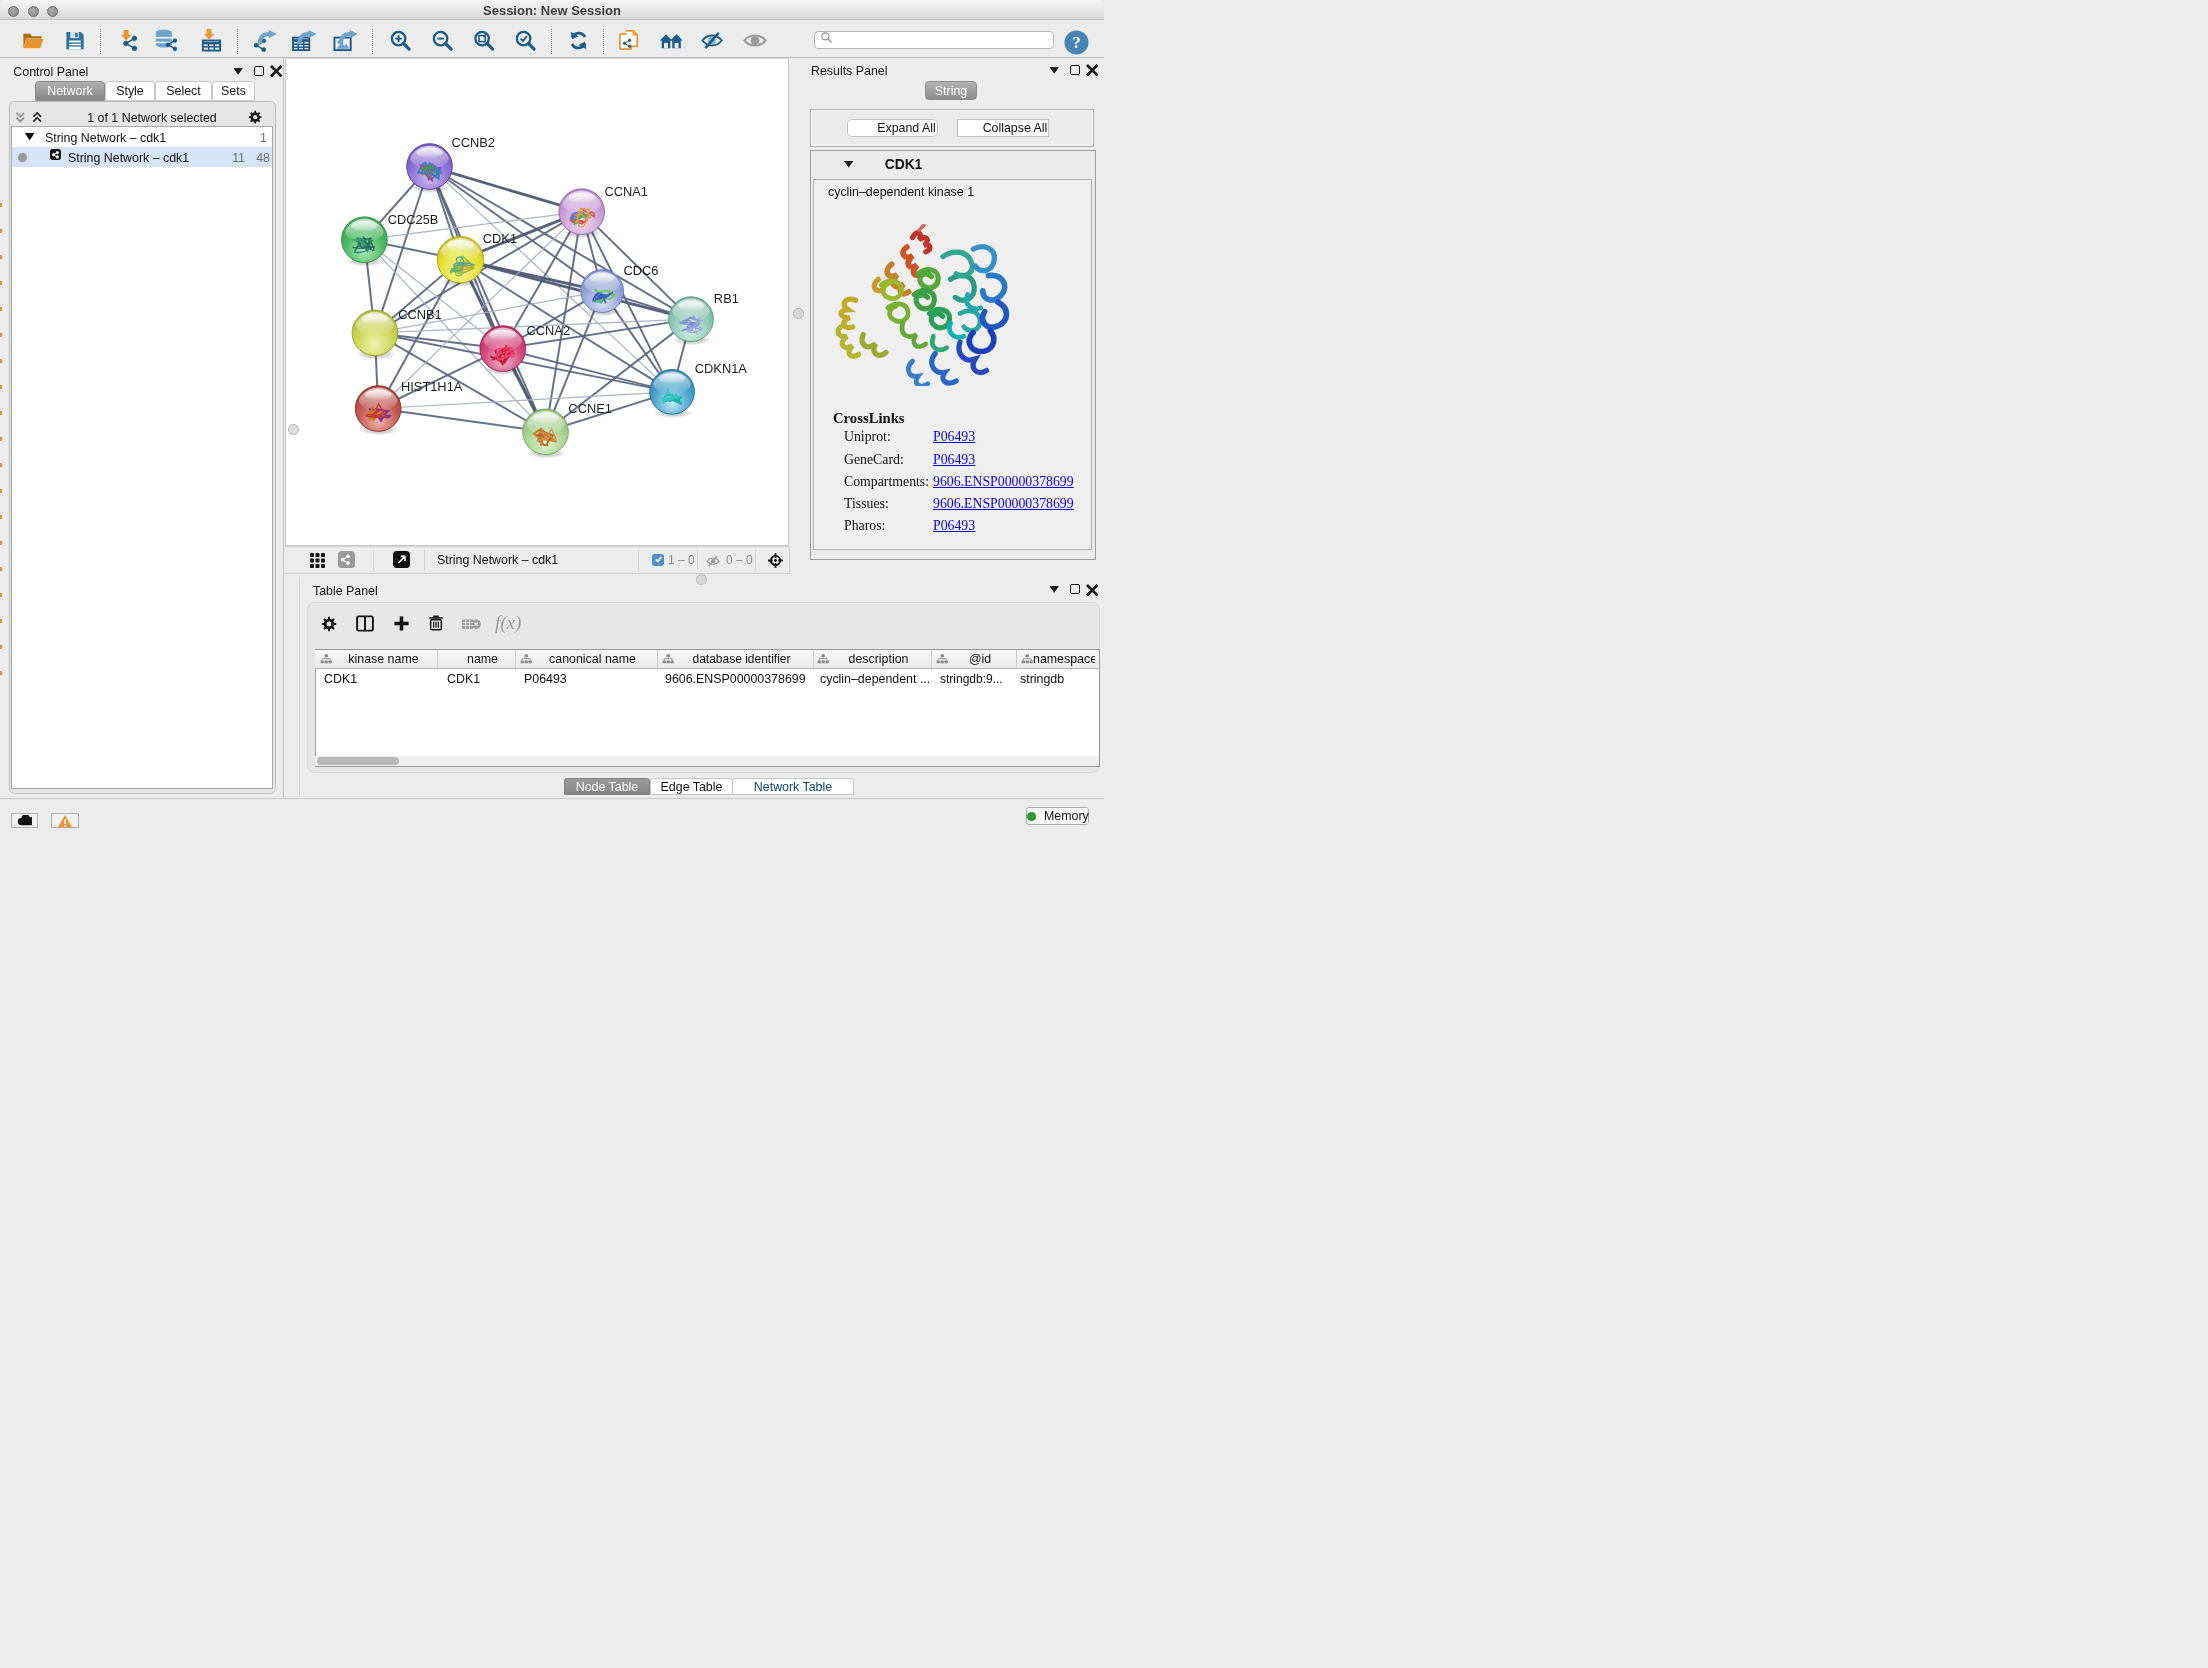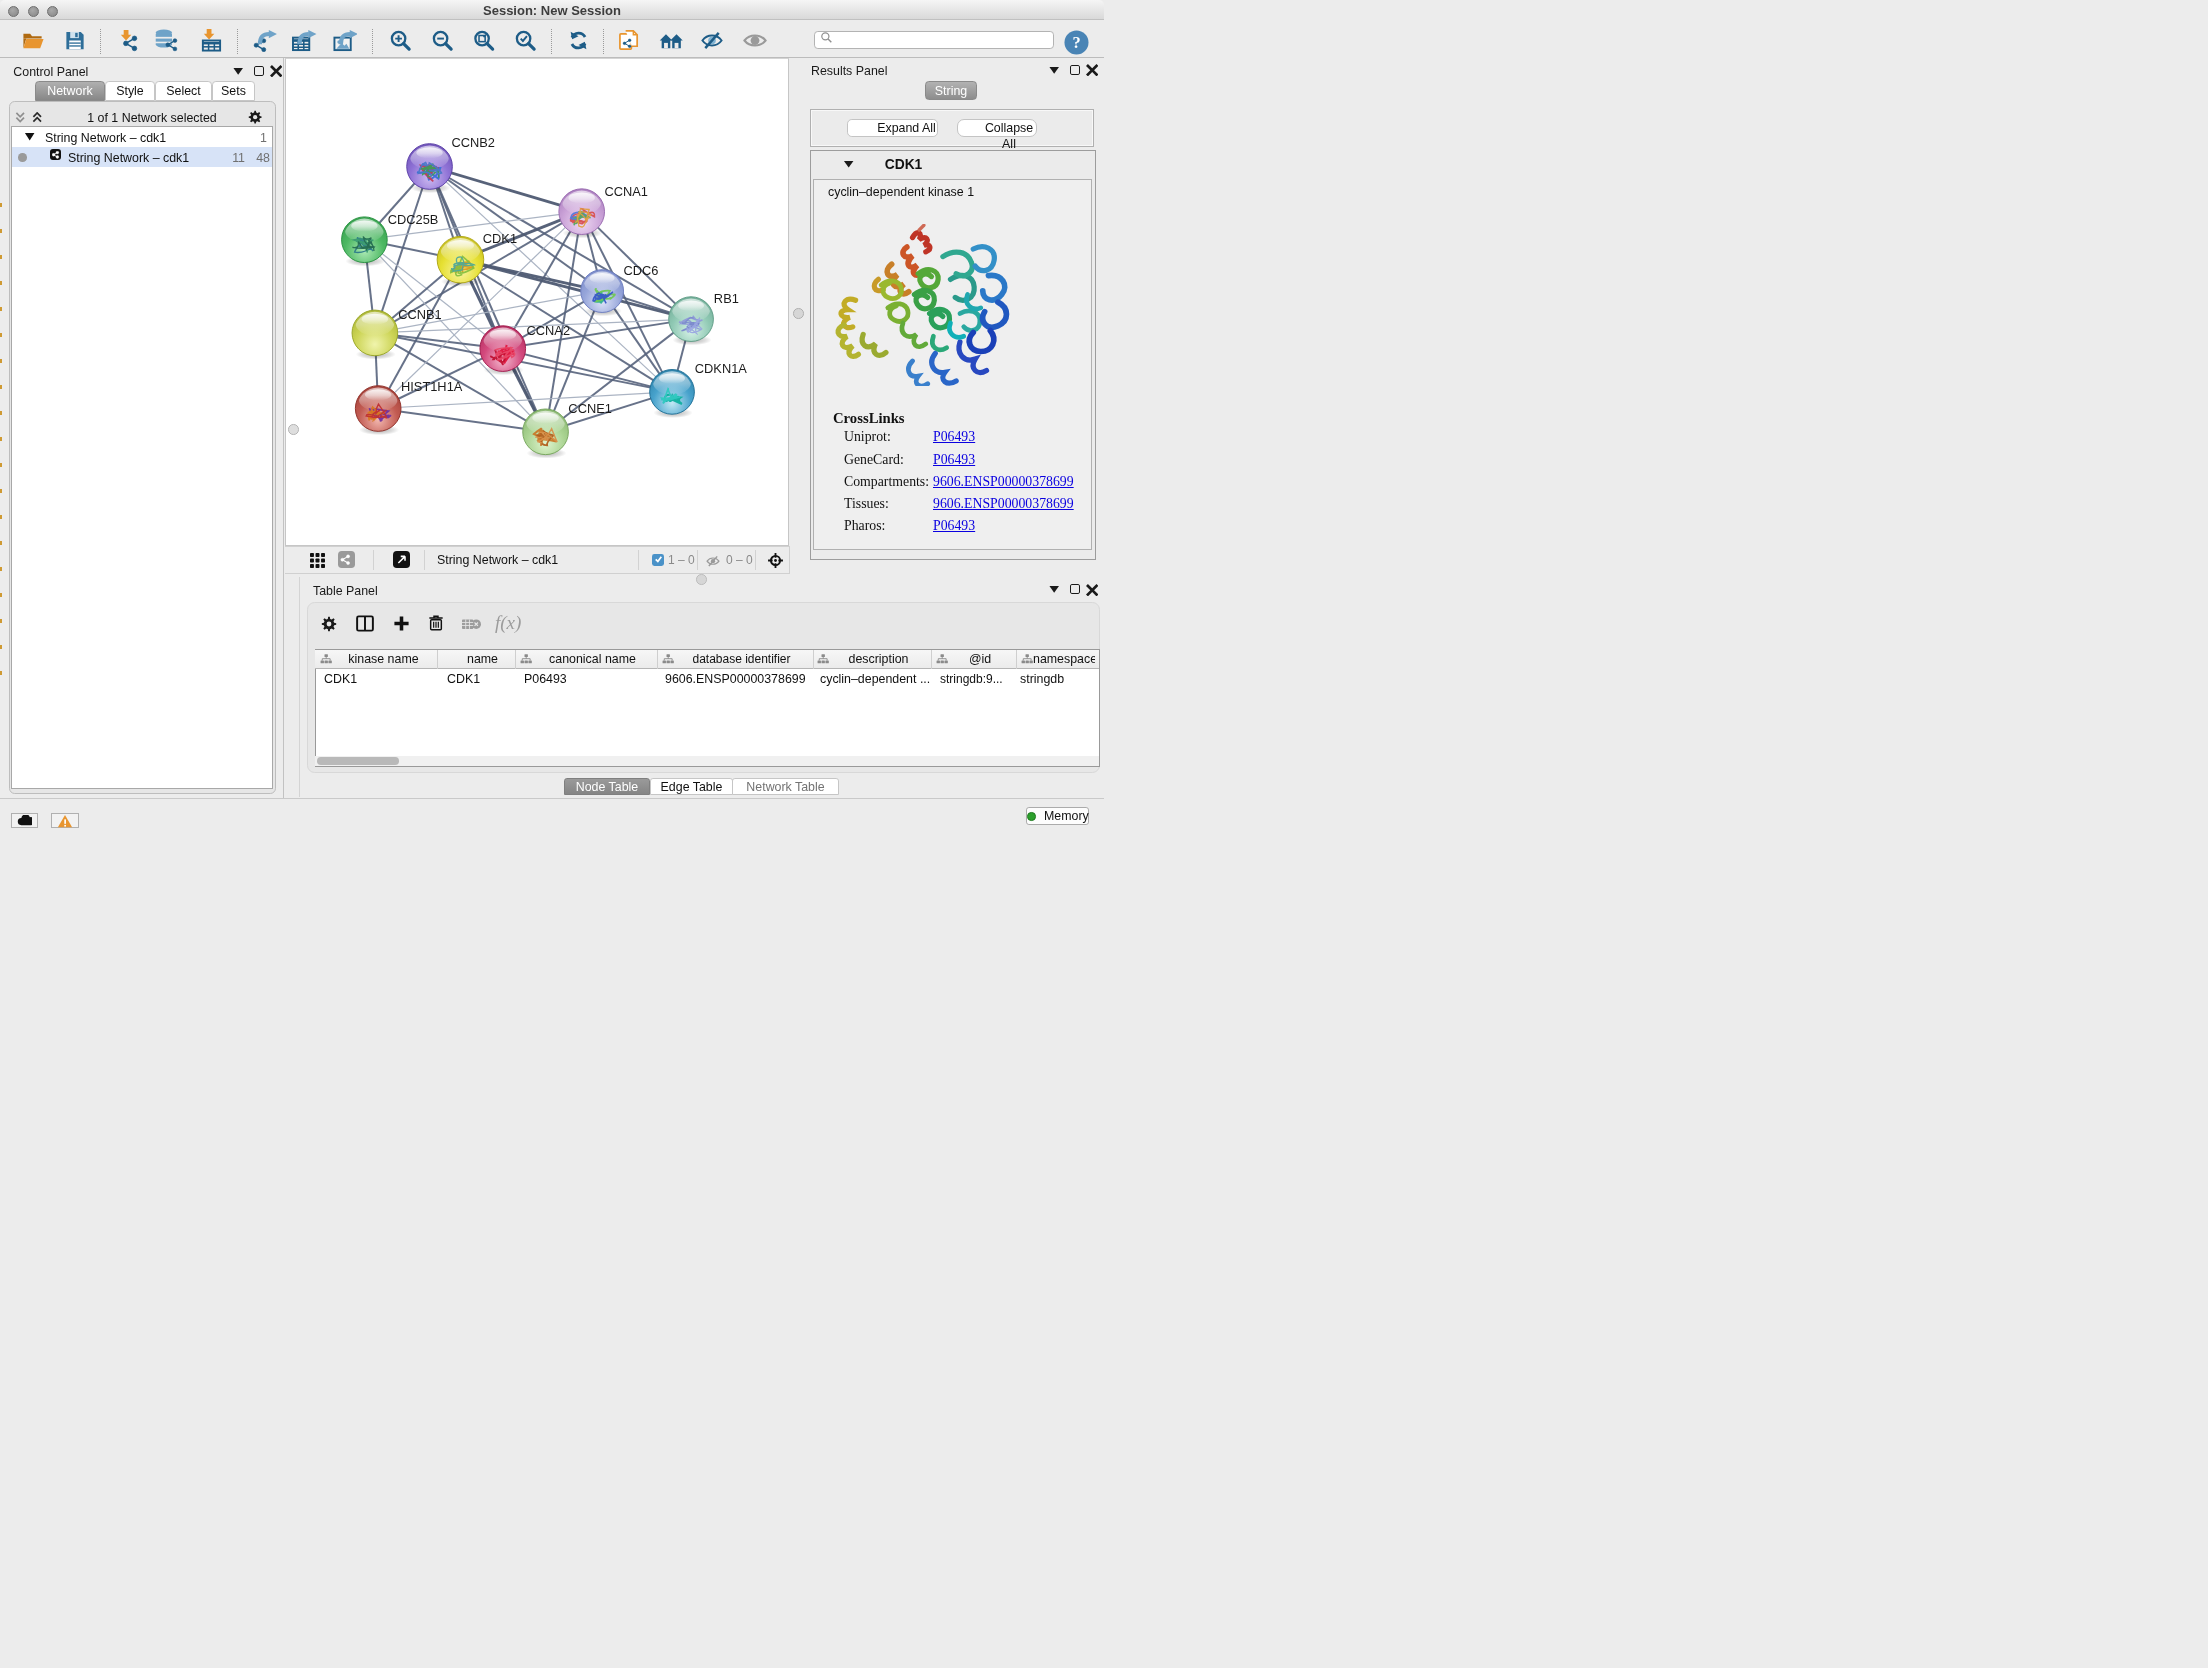--- a/index.html
+++ b/index.html
@@ -548,21 +548,21 @@
 <svg class="abs" style="left:1048px;top:66px;" width="12.4" height="8.6" viewBox="0 0 12 9">
     <path d="M1 1 L11 1 L6 8 Z" fill="#1a1a1a"></path>
   </svg>
 <div class="abs" style="left:1070px;top:65px;width:10px;height:10px;border:1.7px solid #1a1a1a;border-radius:1.9px;"></div>
 <svg class="abs" style="left:1086px;top:64px;" width="12.4" height="12.4" viewBox="0 0 13 13">
     <path d="M2 0 L6.5 4.5 L11 0 L13 2 L8.5 6.5 L13 11 L11 13 L6.5 8.5 L2 13 L0 11 L4.5 6.5 L0 2 Z" fill="#1a1a1a"></path>
   </svg>
 <div class="abs" style="left:925px;top:81px;width:52px;height:19px;background:linear-gradient(#b2b2b2,#8d8d8d);border:1px solid #8a8a8a;border-radius:3.8px;color:#fff;font-size:12.4px;text-align:center;line-height:18px;">String</div>
 <div class="abs" style="left:810px;top:109px;width:284px;height:38px;background:#ebebeb;border:1px solid #b0b0b0;box-shadow:inset 0 0 0 1px #f8f8f8;"></div>
 <div class="abs" style="left:847px;top:119px;width:91px;height:17.6px;background:#fff;border:1px solid #c4c4c4;border-radius:4.8px;font-size:12.4px;text-align:center;line-height:16px;color:#111;padding-left:28px;">Expand All</div>
-<div class="abs" style="left:957px;top:119px;width:80px;height:17.6px;background:#fff;border:1px solid #c4c4c4;border-radius:7px;font-size:12.4px;text-align:center;line-height:16px;color:#111;padding-left:24px;">Collapse All</div>
+<div class="abs" style="left:957px;top:119px;width:92px;height:17.6px;background:#fff;border:1px solid #c4c4c4;border-radius:0;font-size:12.4px;text-align:center;line-height:16px;color:#111;padding-left:24px;">Collapse All</div>
 <div class="abs" style="left:810px;top:150px;width:286px;height:410px;background:#ebebeb;border:1px solid #9c9c9c;"></div>
 <svg class="abs" style="left:843px;top:160px;" width="11.4" height="8.6" viewBox="0 0 12 9">
     <path d="M1 1 L11 1 L6 8 Z" fill="#1a1a1a"></path>
   </svg>
 <div class="abs" style="left:856px;top:157px;width:95px;text-align:center;font-size:13.8px;font-weight:bold;color:#111;">CDK1</div>
 <div class="abs" style="left:813px;top:179px;width:279px;height:371px;background:#efefef;border:1px solid #b0b0b0;"></div>
 <div class="abs" style="left:828px;top:185px;font-size:12.4px;color:#111;">cyclin–dependent kinase 1</div>
 <svg class="abs" style="left:829px;top:224px;" width="186" height="162" viewBox="0 0 196 170">
 <g fill="none" stroke-linecap="round">
 <path d="M88 14 C93 5 99 9 95 16 C103 11 107 17 100 22 C107 20 109 26 102 29" stroke="#bf3426" stroke-width="5.5"></path>
@@ -714,21 +714,21 @@
 <div class="abs" style="left:447px;top:672px;font-size:12.4px;color:#111;">CDK1</div>
 <div class="abs" style="left:524px;top:672px;font-size:12.4px;color:#111;">P06493</div>
 <div class="abs" style="left:665px;top:672px;font-size:12.4px;color:#111;">9606.ENSP00000378699</div>
 <div class="abs" style="left:820px;top:672px;font-size:12.4px;color:#111;">cyclin–dependent ...</div>
 <div class="abs" style="left:940px;top:672px;font-size:12px;color:#111;">stringdb:9...</div>
 <div class="abs" style="left:1020px;top:672px;font-size:12.4px;color:#111;">stringdb</div>
 <div class="abs" style="left:315px;top:756px;width:784px;height:9.5px;background:#f0f0f0;"></div>
 <div class="abs" style="left:317px;top:757px;width:82px;height:7.6px;background:#b9b9b9;border-radius:3.8px;"></div>
 <div class="abs" style="left:564px;top:778px;width:86px;height:16.6px;background:linear-gradient(#9a9a9a,#858585);color:#fff;border:1px solid #7f7f7f;font-size:12.4px;text-align:center;line-height:16px;border-radius:2.9px 2.9px 0 0;">Node Table</div>
 <div class="abs" style="left:650px;top:778px;width:83px;height:16.6px;background:#fff;color:#111;border:1px solid #c6c6c6;font-size:12.4px;text-align:center;line-height:16px;border-radius:2.9px 2.9px 0 0;">Edge Table</div>
-<div class="abs" style="left:732px;top:778px;width:107px;height:16.6px;background:#fff;color:#737373;border:1px solid #c6c6c6;font-size:12.4px;text-align:center;line-height:16px;border-radius:2.9px 2.9px 0 0;">Network Table</div>
+<div class="abs" style="left:732px;top:778px;width:122px;height:16.6px;background:#fff;color:#0c4a6e;border:1px solid #c6c6c6;font-size:12.4px;text-align:center;line-height:16px;border-radius:2.9px 2.9px 0 0;">Network Table</div>
 <div class="abs" style="left:299px;top:577px;width:0;height:220px;border-left:1px solid #d4d4d4;"></div>
 <div class="abs" style="left:0;top:181px;width:2.4px;height:509px;background:repeating-linear-gradient(180deg, rgba(0,0,0,0) 0 22px, #cf9a33 22px 26px);"></div>
 <div class="abs" style="left:0;top:798px;width:1104px;height:36px;background:#ececec;border-top:1px solid #c9c9c9;"></div>
 <div class="abs" style="left:10.5px;top:813px;width:27.6px;height:15px;background:#f2f2f2;border:1px solid #b0b0b0;"></div>
 <svg class="abs" style="left:16px;top:815px;" width="16" height="11.4" viewBox="0 0 18 12">
     <path d="M6 11 a4 4 0 0 1 0 -8 a5 5 0 0 1 9.6 -1 a3.5 3.5 0 0 1 1.4 9 Z" fill="#111"></path>
   </svg>
 <div class="abs" style="left:51px;top:813px;width:27.6px;height:15px;background:#f2f2f2;border:1px solid #b0b0b0;"></div>
 <svg class="abs" style="left:57px;top:814px;" width="16" height="14.3" viewBox="0 0 18 16">
     <path d="M9 1 L17 15 L1 15 Z" fill="#e8952f"></path>

